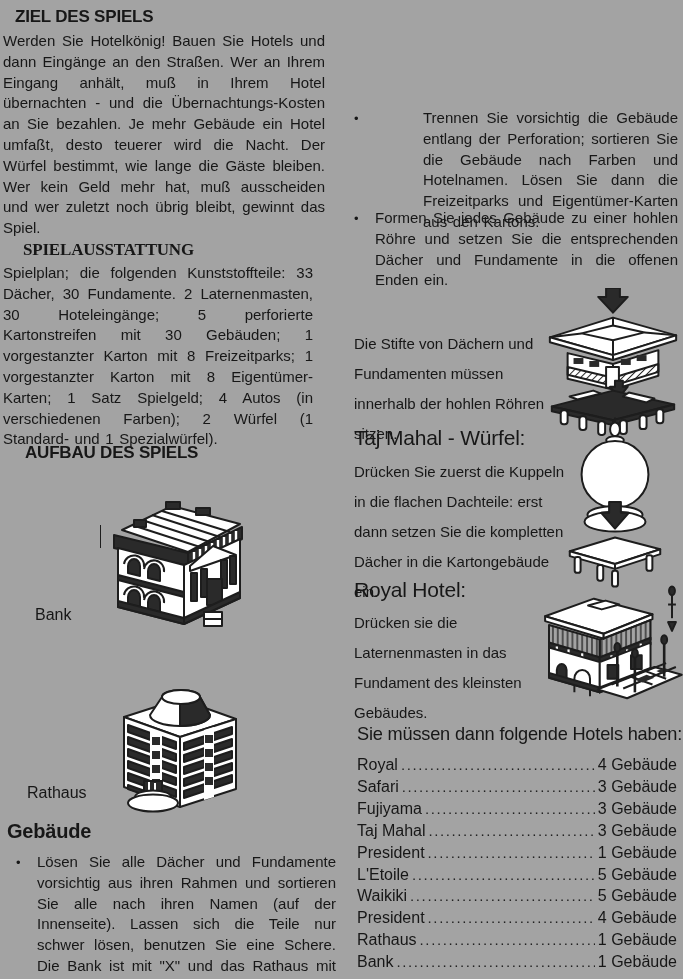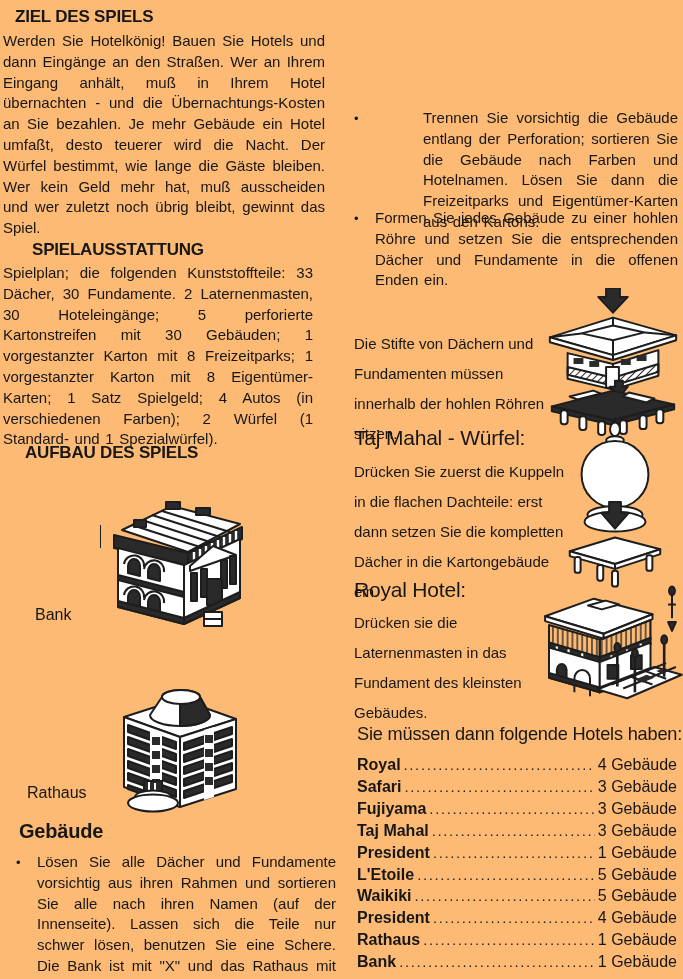--- a/index.html
+++ b/index.html
@@ -1,53 +1,53 @@
 <!DOCTYPE html>
 <html><head>
 <meta charset="utf-8">
 <style>
   html,body { margin:0; padding:0; background:#ffffff; }
   .page {
     position:relative; width:683px; height:979px; margin:0 auto;
-    background:#fdba74; color:#171717; overflow:hidden;
+    background:#a3a3a3; color:#171717; overflow:hidden;
     font-family:"Liberation Sans", sans-serif;
   }
   .abs { position:absolute; }
   .h-caps { font-weight:700; font-size:17px; letter-spacing:-0.2px; white-space:nowrap; }
   .h-big  { font-weight:700; font-size:20px; letter-spacing:-0.2px; white-space:nowrap; }
   .h-sub  { font-weight:400; font-size:21px; letter-spacing:-0.2px; white-space:nowrap; }
   .body-txt { font-size:15px; line-height:20.8px; text-align:justify; word-spacing:1.5px; }
   .body-left { font-size:15px; line-height:30px; text-align:left; }
   .caption { font-size:16px; }
   .bullet-row { display:flex; }
   .bullet-mark { flex:none; width:23px; }
   .bullet-mark::before { content:"•"; font-size:13px; position:relative; top:1px; left:2px; }
   .bullet-body { flex:1; }
   .hotels-title { font-weight:400; font-size:18.2px; letter-spacing:-0.2px; white-space:nowrap; }
   .hrow { display:flex; align-items:baseline; font-size:16px; line-height:21.9px; }
-  .hname { flex:none; white-space:nowrap;font-weight:bold; }
+  .hname { flex:none; white-space:nowrap; }
   .leader { flex:1; overflow:hidden; white-space:nowrap; margin:0 3px; }
   .leader::after {
     content:"..................................................................................................";
     letter-spacing:1.6px; color:#222; font-size:15px;
   }
   .hcount { flex:none; white-space:nowrap; }
   svg { display:block; }
   svg * { vector-effect:non-scaling-stroke; }
 </style>
 </head>
 <body>
 
 <div class="page">
 
   <div class="abs h-caps" style="left:15px; top:7px;">ZIEL DES SPIELS</div>
 
   <div class="abs body-txt" style="left:3px; top:31px; width:322px;">Werden Sie Hotelkönig! Bauen Sie Hotels und dann Eingänge an den Straßen.  Wer an Ihrem Eingang anhält, muß in Ihrem Hotel übernachten - und die Übernachtungs-Kosten an Sie bezahlen. Je mehr Gebäude ein Hotel umfaßt, desto teuerer wird die Nacht.  Der Würfel bestimmt, wie lange die Gäste bleiben.  Wer kein Geld mehr hat, muß ausscheiden und wer zuletzt noch übrig bleibt, gewinnt das Spiel.</div>
 
-  <div class="abs h-caps" style="left:32px; top:240px;">SPIELAUSSTATTUNG</div>
+  <div class="abs h-caps" style="left:23px; top:240px;font-family:Liberation Serif, serif;">SPIELAUSSTATTUNG</div>
 
   <div class="abs body-txt" style="left:3px; top:263px; width:310px;">Spielplan; die folgenden Kunststoffteile: 33 Dächer, 30 Fundamente. 2 Laternenmasten, 30 Hoteleingänge; 5 perforierte Kartonstreifen mit 30 Gebäuden; 1 vorgestanzter Karton mit 8 Freizeitparks; 1 vorgestanzter Karton mit 8 Eigentümer-Karten; 1 Satz Spielgeld; 4 Autos (in verschiedenen Farben); 2 Würfel (1 Standard- und 1 Spezialwürfel).</div>
 
   <div class="abs h-caps" style="left:25px; top:443px;text-align:right;">AUFBAU DES SPIELS</div>
 
   <div class="abs" style="left:100px; top:494px;">
     <svg width="152" height="140" viewBox="0 0 152 140">
       <g stroke="#1d1d1d" stroke-width="2" stroke-linejoin="round" fill="none">
 
         <polygon points="22,36 72,12 140,30 88,58" fill="#ffffff"></polygon>
@@ -155,21 +155,21 @@
             <line x1="47" y1="108" x2="47" y2="118"></line>
           </g>
         <ellipse cx="45" cy="122" rx="18" ry="6.5" fill="#ffffff"></ellipse>
         <ellipse cx="45" cy="128" rx="25" ry="8.5" fill="#ffffff"></ellipse>
       </g>
     </svg>
   </div>
 
   <div class="abs caption" style="left:27px; top:784px;">Rathaus</div>
 
-  <div class="abs h-big" style="left:19px; top:820px;">Gebäude</div>
+  <div class="abs h-big" style="left:7px; top:820px;">Gebäude</div>
 
   <div class="abs bullet-row" style="left:14px; top:852px; width:322px;">
     <span class="bullet-mark"></span>
     <span class="bullet-body body-txt">Lösen Sie alle Dächer und Fundamente vorsichtig aus ihren Rahmen und sortieren Sie alle nach ihren Namen (auf der Innenseite). Lassen sich die Teile nur schwer lösen, benutzen Sie eine Schere.  Die Bank ist mit "X" und das Rathaus mit "Y" gekennzeichnet.</span>
   </div>
 
 
   <div class="abs bullet-row" style="left:352px; top:108px; width:326px;gap:48px;">
     <span class="bullet-mark"></span>
     <span class="bullet-body body-txt">Trennen Sie vorsichtig die Gebäude entlang der Perforation; sortieren Sie die Gebäude nach Farben und Hotelnamen.  Lösen Sie dann die Freizeitparks und Eigentümer-Karten aus den Kartons.</span>

